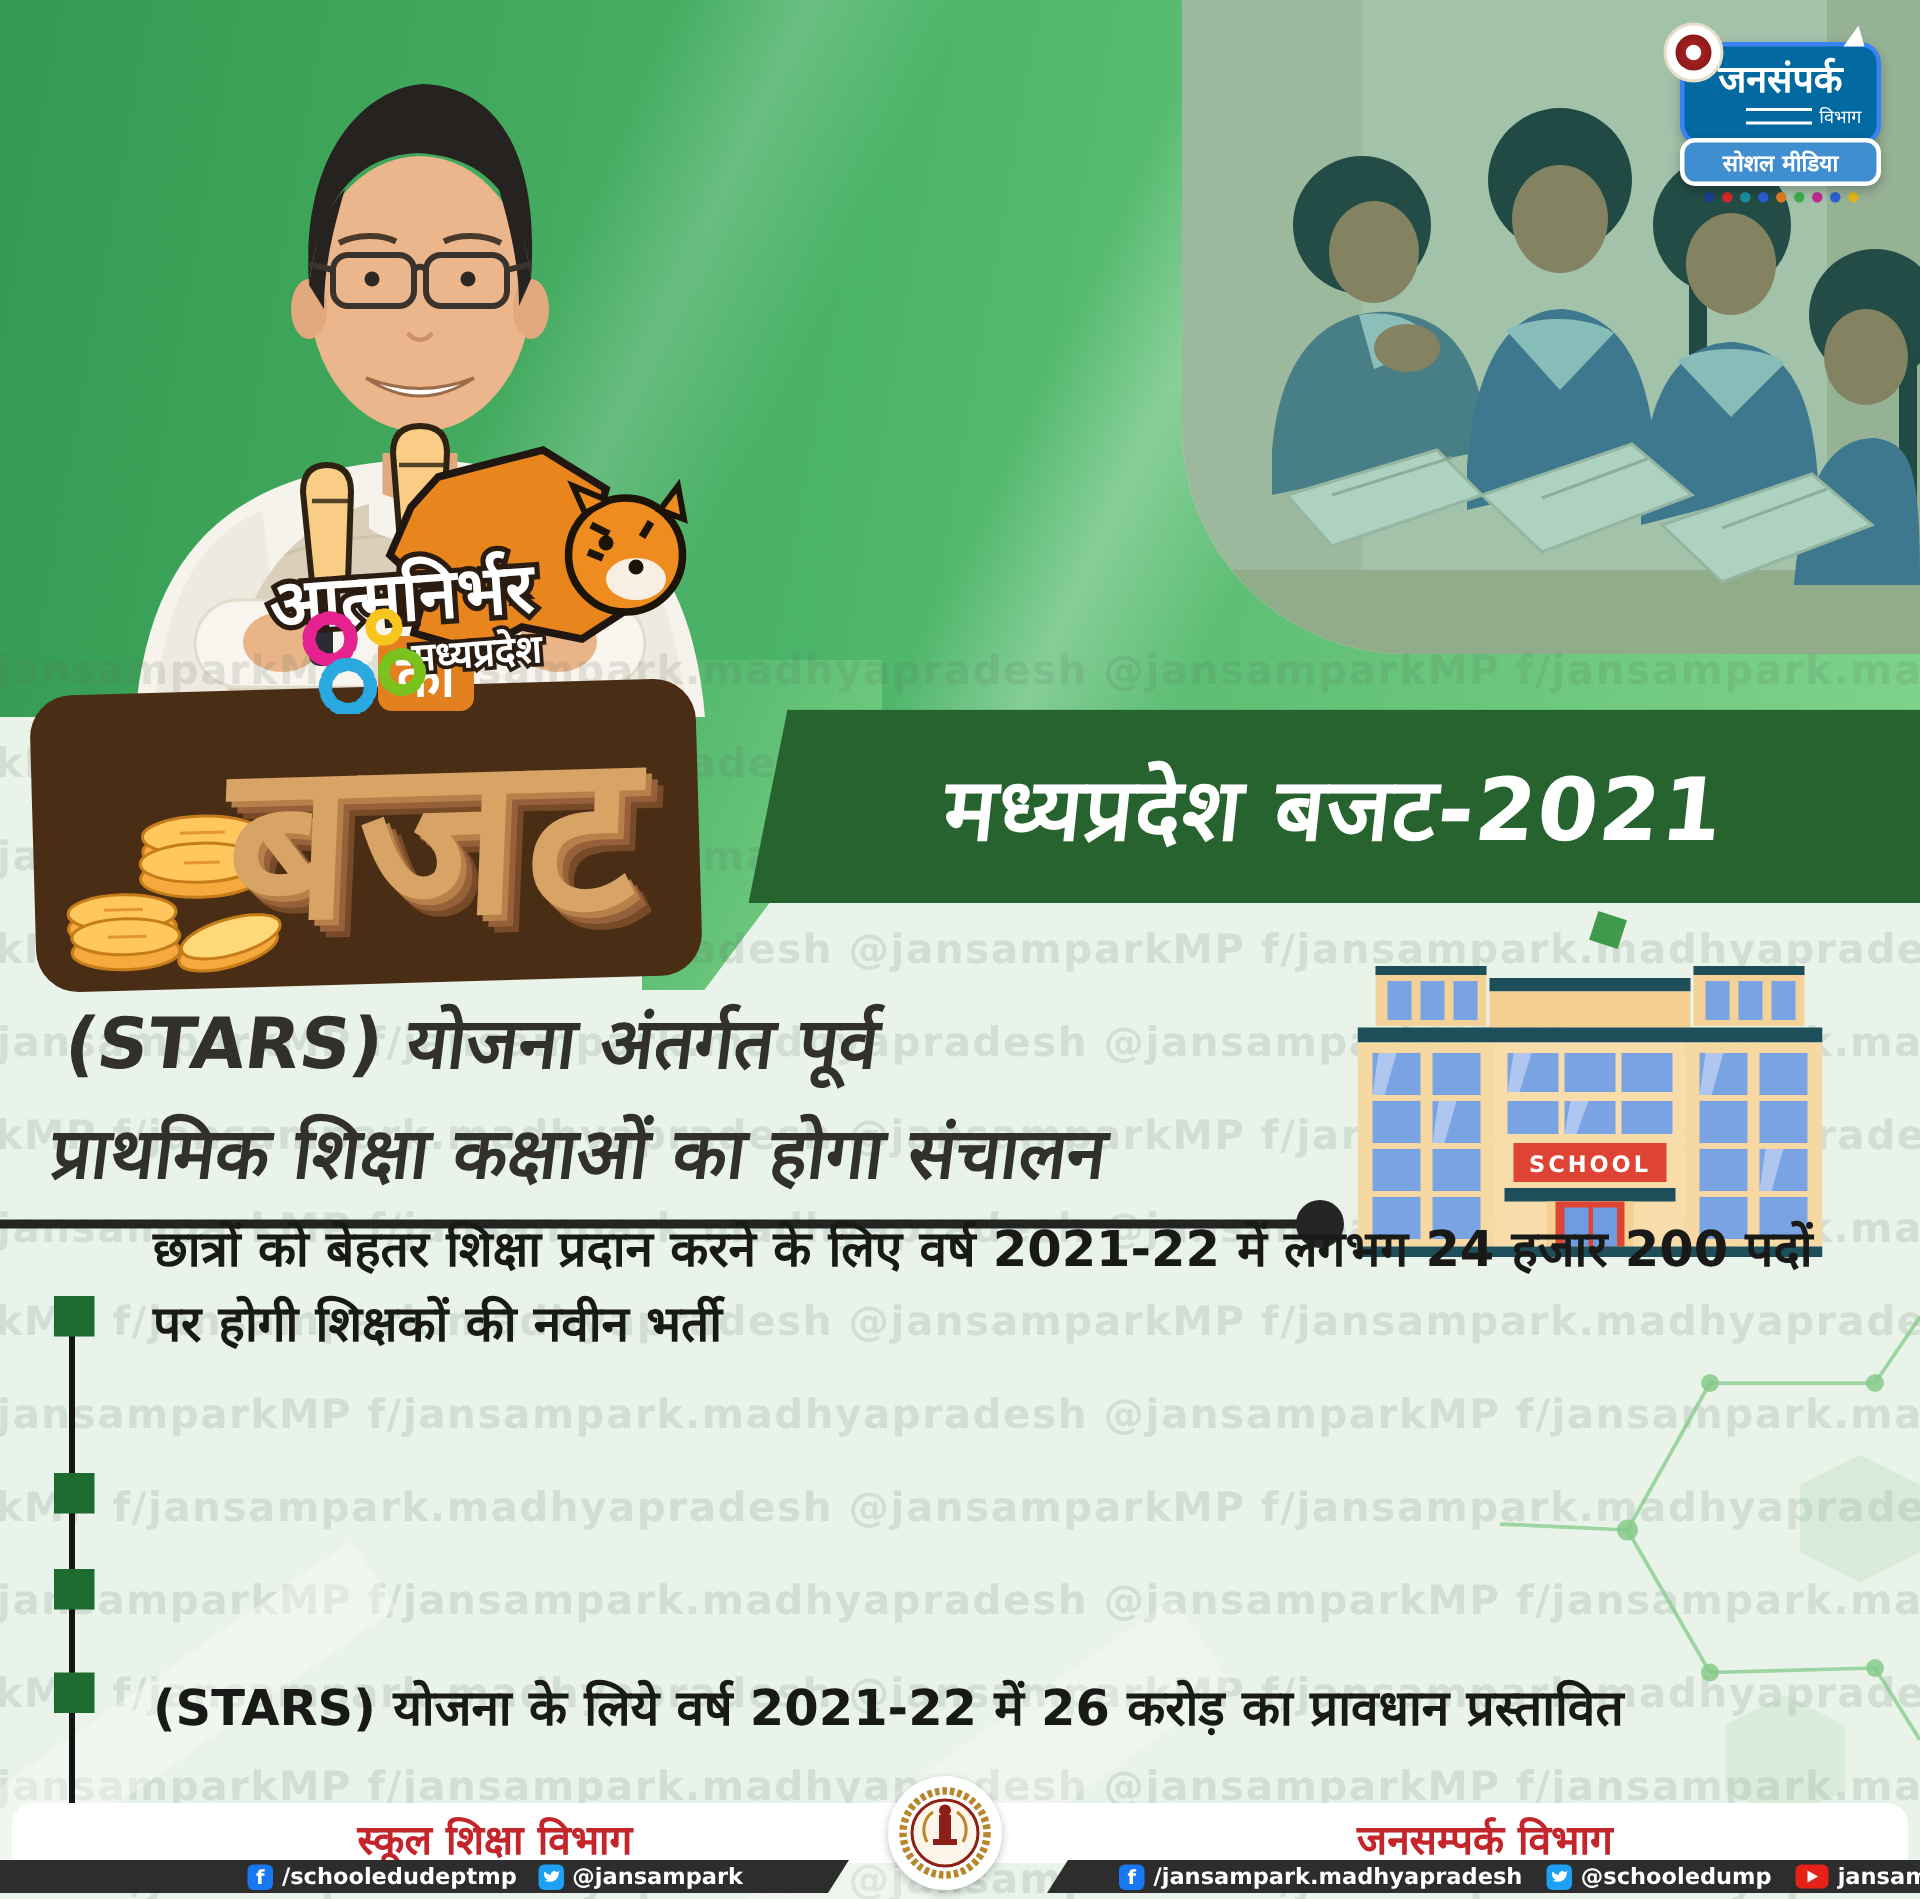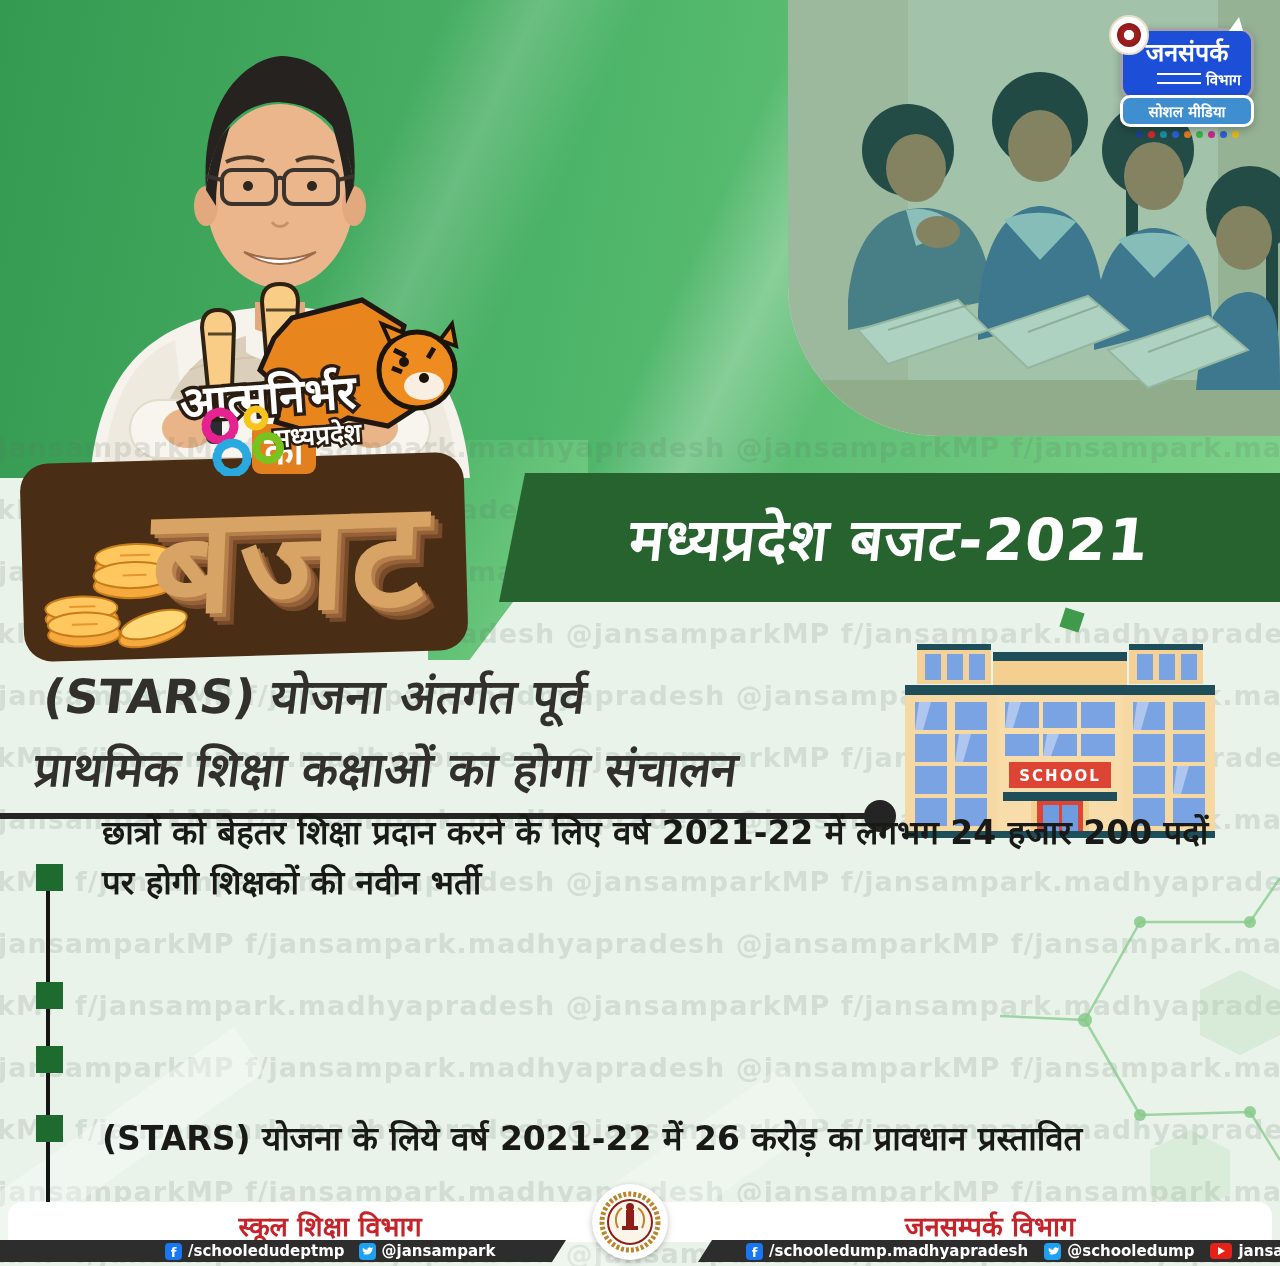--- a/index.html
+++ b/index.html
@@ -19,28 +19,28 @@
   
   .cm-photo{position:absolute;left:10px;top:0;width:540px;height:478px;}
 
   
   .students-photo{position:absolute;right:0;top:0;width:492px;height:436px;border-radius:0 0 0 150px;overflow:hidden;}
   .students-photo svg{display:block;}
   .photo-tint{position:absolute;inset:0;background:rgba(38,150,118,.35);}
 
   
   .badge{position:absolute;right:26px;top:28px;width:134px;z-index:9;}
-  .badge-bubble{position:relative;background:#1d4ed8;border:3px solid #a3a3a3;border-radius:14px;
+  .badge-bubble{position:relative;background:#0369a1;border:3px solid #3b82f6;border-radius:14px;
     padding:8px 10px 8px;box-shadow:0 3px 8px rgba(0,0,0,.25);}
   .badge-bubble:before{content:"";position:absolute;right:8px;top:-14px;width:0;height:0;
     border-left:10px solid transparent;border-right:4px solid transparent;border-bottom:14px solid #fff;}
   .badge-title{color:#fff;font-weight:bold;font-size:25px;text-align:center;line-height:1.1;}
   .badge-sub{display:flex;align-items:center;justify-content:flex-end;gap:5px;margin-top:2px;}
   .badge-lines{width:44px;height:7px;border-top:2px solid #fff;border-bottom:2px solid #fff;}
-  .badge-sub-text{color:#fff;font-weight:bold;font-size:15px;}
+  .badge-sub-text{color:#fff;font-weight:normal;font-size:12px;}
   .badge-social{background:#3e8ed0;border:3px solid #fff;border-radius:10px;margin-top:-5px;position:relative;
     padding:3px 4px;text-align:center;color:#fff;font-weight:bold;font-size:15px;box-shadow:0 3px 8px rgba(0,0,0,.25);}
   .badge-dots{display:flex;justify-content:center;gap:5px;margin-top:4px;}
   .badge-dots i{width:7px;height:7px;border-radius:50%;display:block;}
   .badge-emblem{position:absolute;left:-14px;top:-16px;width:36px;height:36px;border-radius:50%;
     background:#fff;border:2px solid #e8ddc8;display:flex;align-items:center;justify-content:center;}
   .badge-emblem i{width:24px;height:24px;border-radius:50%;background:radial-gradient(#fff 28%,#a32020 32%,#7d1414 100%);display:block;}
 
   
   .atma-logo{position:absolute;left:172px;top:268px;width:310px;height:208px;z-index:8;}
@@ -405,21 +405,21 @@
             <path fill="#fff" d="M15 3.5c-.5.3-1.1.5-1.7.6A2.8 2.8 0 0 0 8.5 6.6 8 8 0 0 1 2.7 3.6S.5 8.6 5.5 10.8c-1.1.8-2.8.7-2.8.7 1.7 1.1 3.6 1.1 3.6 1.1A7.7 7.7 0 0 0 15.3 5v-.3c.6-.4 1-1 1.4-1.7-.6.2-1.1.4-1.7.5z"></path>
           </svg>
       </span>
       <span>@jansampark</span>
     </span>
   </div>
 
   <div class="strip strip-right">
     <span class="handle">
       <span class="icon-fb">f</span>
-      <span>/schooledump.madhyapradesh</span>
+      <span>/jansampark.madhyapradesh</span>
     </span>
     <span class="handle">
       <span class="icon-tw">
         <svg width="12" height="12" viewBox="0 0 16 16">
             <path fill="#fff" d="M15 3.5c-.5.3-1.1.5-1.7.6A2.8 2.8 0 0 0 8.5 6.6 8 8 0 0 1 2.7 3.6S.5 8.6 5.5 10.8c-1.1.8-2.8.7-2.8.7 1.7 1.1 3.6 1.1 3.6 1.1A7.7 7.7 0 0 0 15.3 5v-.3c.6-.4 1-1 1.4-1.7-.6.2-1.1.4-1.7.5z"></path>
           </svg>
       </span>
       <span>@schooledump</span>
     </span>
     <span class="handle">

